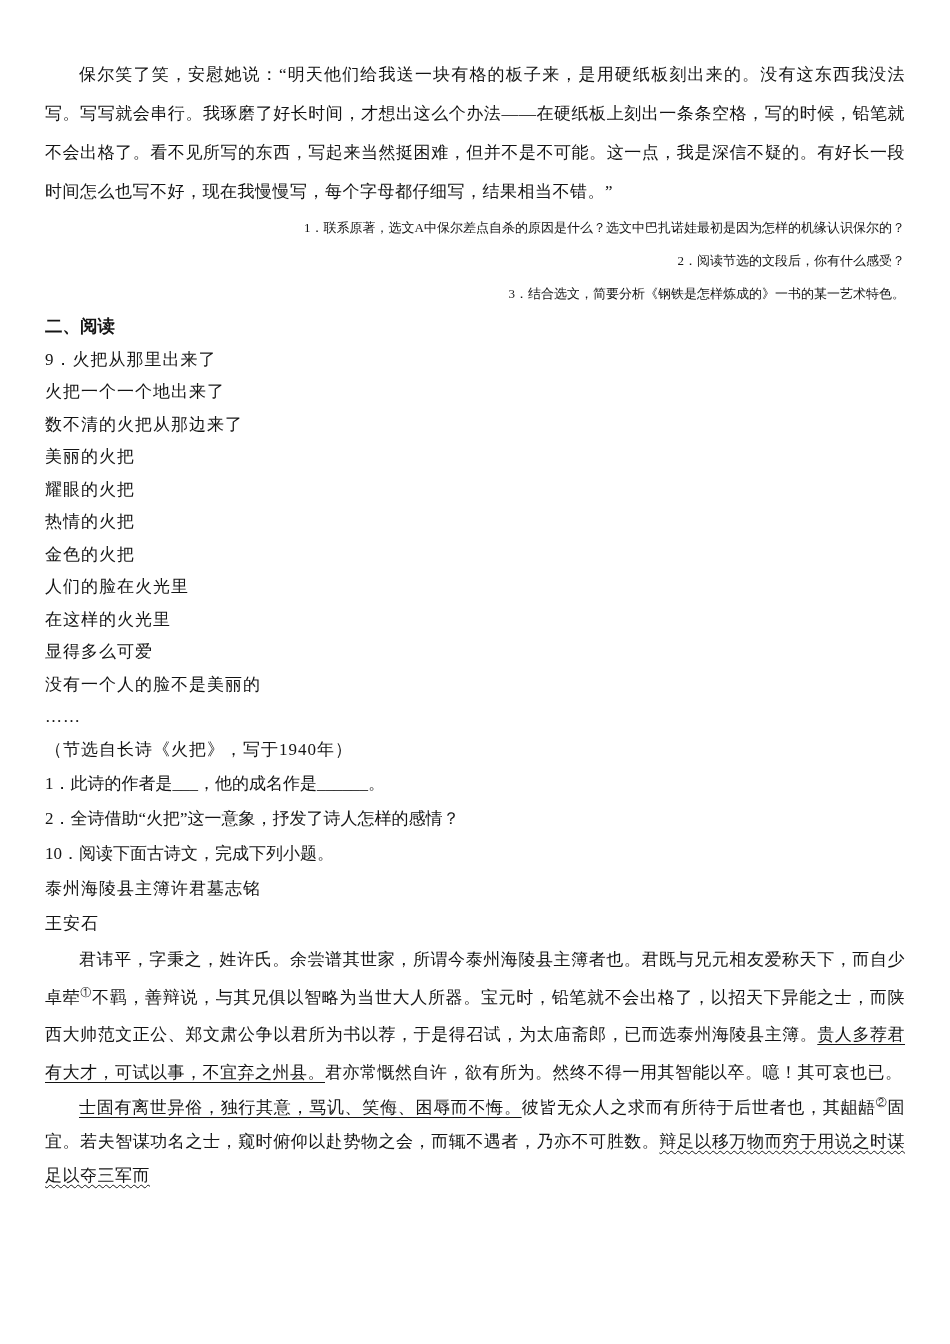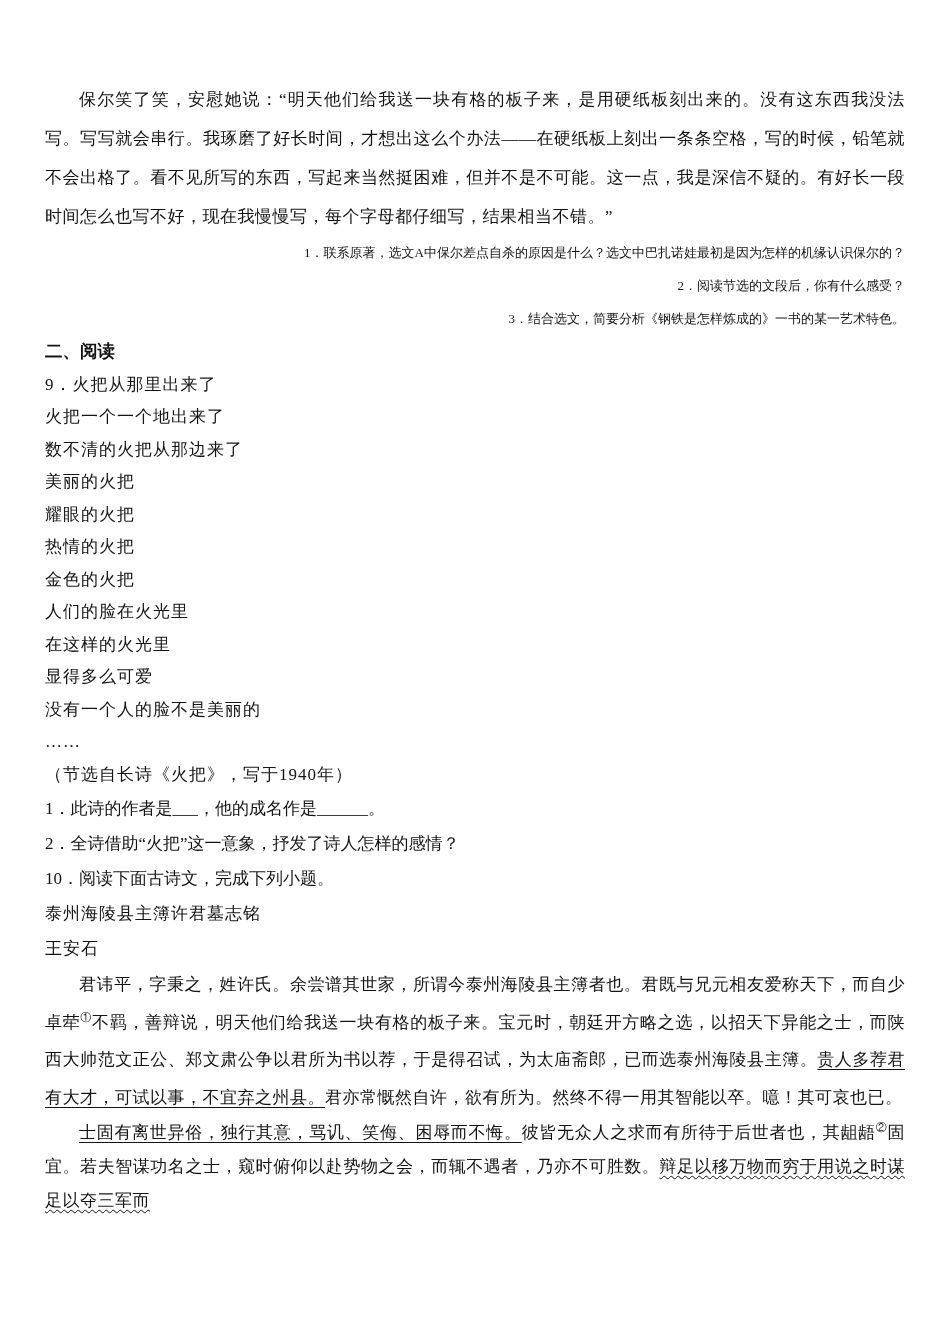--- a/index.html
+++ b/index.html
@@ -11,21 +11,21 @@
     width: 950px;
     height: 1344px;
     overflow: hidden;
     font-family: "Liberation Serif", serif;
     color: #141414;
   }
   .page {
     box-sizing: border-box;
     width: 950px;
     height: 1344px;
-    padding: 80px 45px 0 45px;
+    padding: 55px 45px 0 45px;
     background: #ffffff;
   }
   
   .novel-para {
     margin: 0;
     font-size: 17px;
     line-height: 39px;
     text-indent: 2em;
     text-align: justify;
     letter-spacing: 0.5px;
@@ -133,17 +133,17 @@
 
   <div class="q-line-2">1．此诗的作者是___，他的成名作是______。</div>
   <div class="q-line-2">2．全诗借助“火把”这一意象，抒发了诗人怎样的感情？</div>
 
   <div class="q-line-2">10．阅读下面古诗文，完成下列小题。</div>
 
   <div class="doc-title">泰州海陵县主簿许君墓志铭</div>
 
   <div class="doc-author">王安石</div>
 
-  <p class="classical-para-1"><span>君讳平，字秉之，姓许氏。余尝谱其世家，所谓今泰州海陵县主簿者也。君既与兄元相友爱称天下，而自少卓荦</span><span class="sup">①</span><span>不羁，善辩说，明天他们给我送一块有格的板子来。宝元时，朝廷开方略之选，以招天下异能之士，而陕西大帅范文正公、郑文肃公争以君所为书以荐，于是得召试，为太庙斋郎，已而选泰州海陵县主簿。</span><span class="u-solid">贵人多荐君有大才，可试以事，不宜弃之州县。</span><span>君亦常慨然自许，欲有所为。然终不得一用其智能以卒。噫！其可哀也已。</span></p>
+  <p class="classical-para-1"><span>君讳平，字秉之，姓许氏。余尝谱其世家，所谓今泰州海陵县主簿者也。君既与兄元相友爱称天下，而自少卓荦</span><span class="sup">①</span><span>不羁，善辩说，与其兄俱以智略为当世大人所器。宝元时，铅笔就不会出格了，以招天下异能之士，而陕西大帅范文正公、郑文肃公争以君所为书以荐，于是得召试，为太庙斋郎，已而选泰州海陵县主簿。</span><span class="u-solid">贵人多荐君有大才，可试以事，不宜弃之州县。</span><span>君亦常慨然自许，欲有所为。然终不得一用其智能以卒。噫！其可哀也已。</span></p>
 
   <p class="classical-para-2"><span class="u-solid">士固有离世异俗，独行其意，骂讥、笑侮、困辱而不悔。</span><span>彼皆无众人之求而有所待于后世者也，其龃龉</span><span class="sup">②</span><span>固宜。若夫智谋功名之士，窥时俯仰以赴势物之会，而辄不遇者，乃亦不可胜数。</span><span class="u-wavy">辩足以移万物而穷于用说之时谋足以夺三军而</span></p>
 
 </div>
 
 </body></html>

